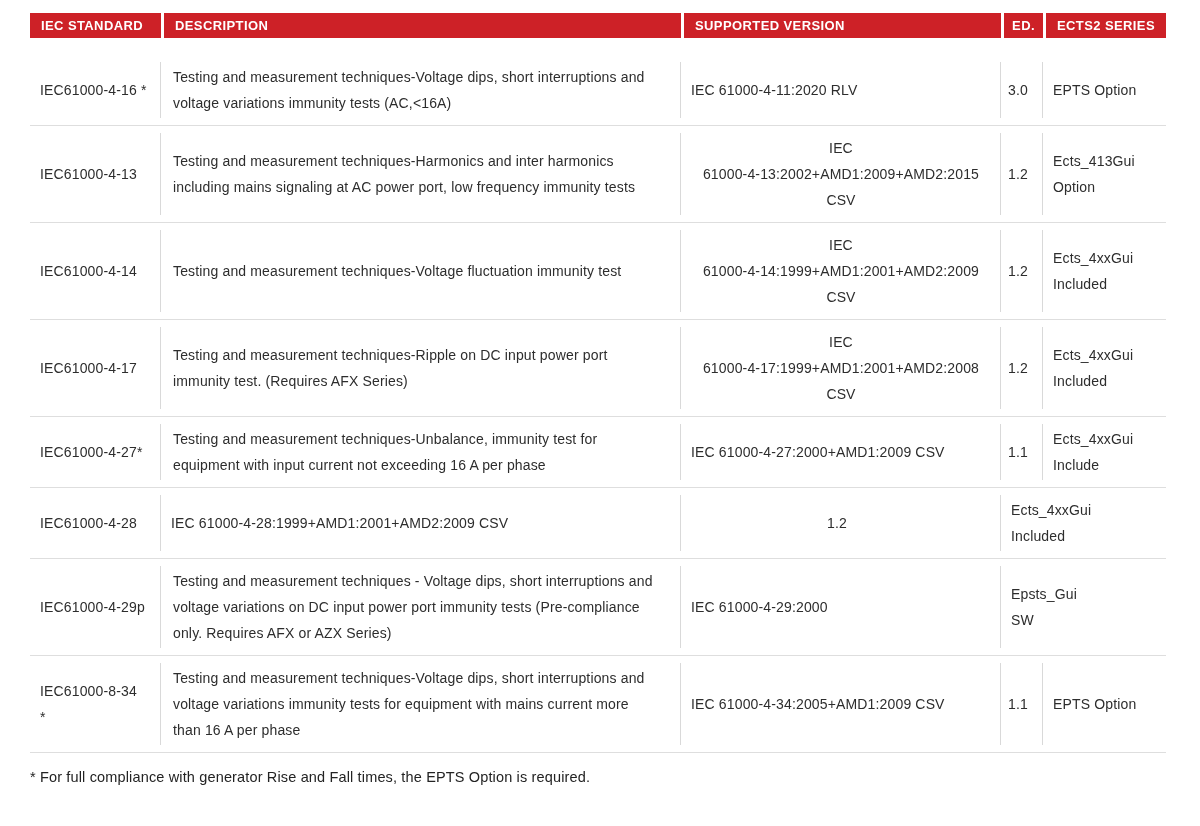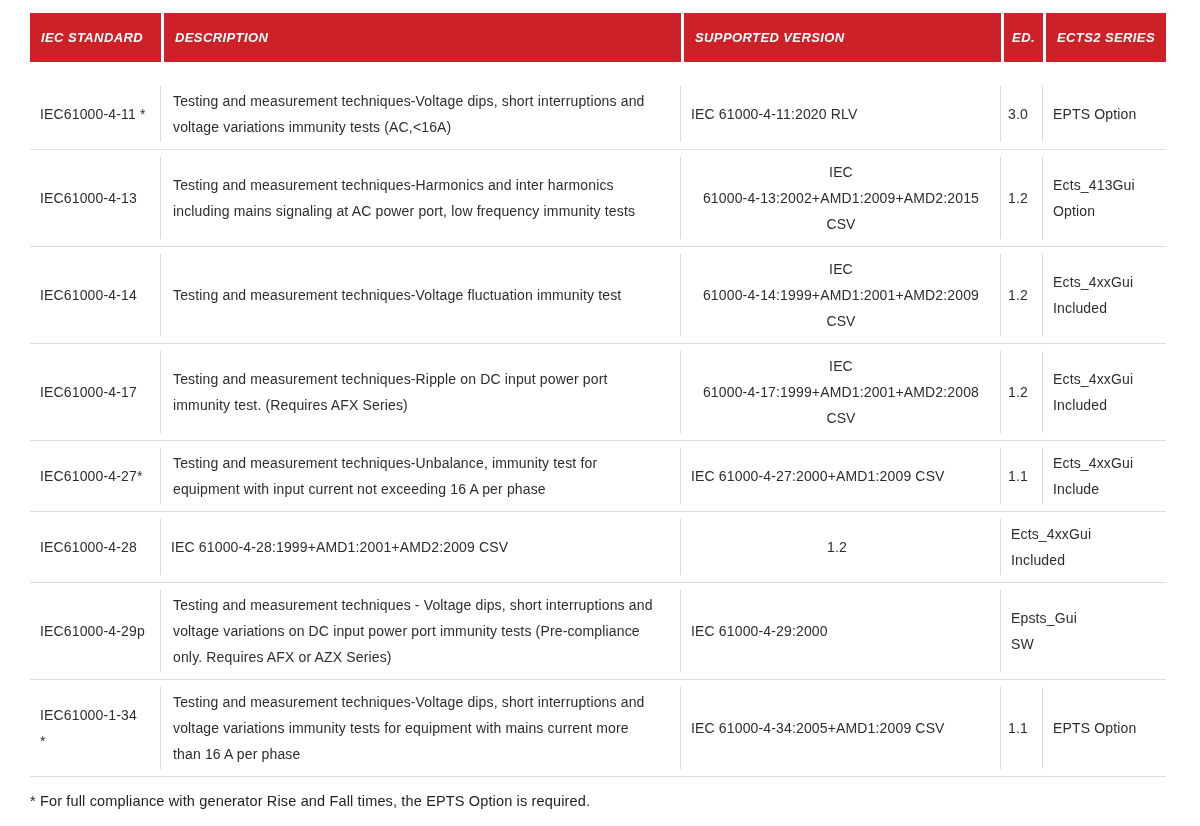--- a/index.html
+++ b/index.html
@@ -13,22 +13,21 @@
   }
   .page {
     padding: 13px 34px 0 30px;
   }
   .std-table { width: 1136px; }
 
   
   .header-row {
     display: grid;
     grid-template-columns: 131px 520px 320px 42px 1fr;
-    height: 49px;
-    font-style: italic;
+    height: 25px;
   }
   .header-cell {
     background: #cd2127;
     color: #ffffff;
     font-weight: 700;
     font-size: 13px;
     letter-spacing: 0.4px;
     display: flex;
     align-items: center;
     padding-left: 11px;
@@ -87,21 +86,21 @@
     <div class="header-row">
       <div class="header-cell">IEC STANDARD</div>
       <div class="header-cell">DESCRIPTION</div>
       <div class="header-cell">SUPPORTED VERSION</div>
       <div class="header-cell c-ed">ED.</div>
       <div class="header-cell">ECTS2 SERIES</div>
     </div>
 
     <div class="table-body">
   <div class="body-row">
-    <div class="cell c-standard">IEC61000-4-11 *</div>
+    <div class="cell c-standard">IEC61000-4-16 *</div>
     <div class="cell c-desc">Testing and measurement techniques-Voltage dips, short interruptions and voltage variations immunity tests (AC,&lt;16A)</div>
     <div class="cell c-version">IEC 61000‑4‑11:2020 RLV</div>
     <div class="cell c-ed">3.0</div>
     <div class="cell c-series">EPTS Option</div>
   </div>
 
   <div class="body-row">
     <div class="cell c-standard">IEC61000-4-13</div>
     <div class="cell c-desc">Testing and measurement techniques-Harmonics and inter harmonics including mains signaling at AC power port, low frequency immunity tests</div>
     <div class="cell c-version">IEC 61000‑4‑13:2002+AMD1:2009+AMD2:2015 CSV</div>
@@ -141,21 +140,21 @@
   </div>
 
   <div class="body-row">
     <div class="cell c-standard">IEC61000-4-29p</div>
     <div class="cell c-desc">Testing and measurement techniques - Voltage dips, short interruptions and voltage variations on DC input power port immunity tests (Pre-compliance only. Requires AFX or AZX Series)</div>
     <div class="cell c-version">IEC 61000‑4‑29:2000</div>
     <div class="cell c-series">Epsts_Gui SW</div>
   </div>
 
   <div class="body-row">
-    <div class="cell c-standard">IEC61000-1-34
+    <div class="cell c-standard">IEC61000-8-34
 *</div>
     <div class="cell c-desc">Testing and measurement techniques-Voltage dips, short interruptions and voltage variations immunity tests for equipment with mains current more than 16 A per phase</div>
     <div class="cell c-version">IEC 61000‑4‑34:2005+AMD1:2009 CSV</div>
     <div class="cell c-ed">1.1</div>
     <div class="cell c-series">EPTS Option</div>
   </div>
 </div>
 
   </div>
 

